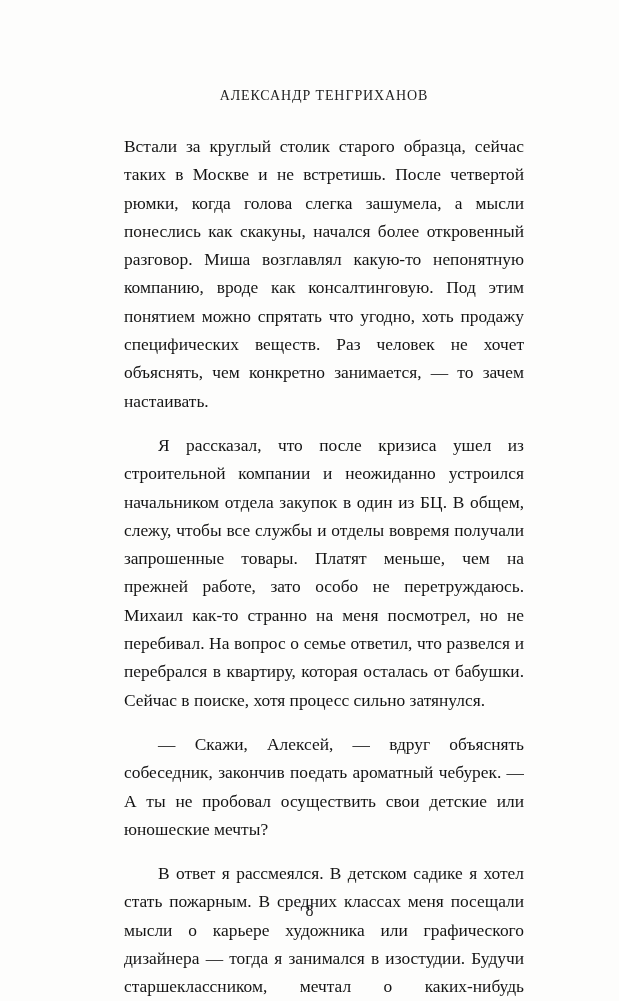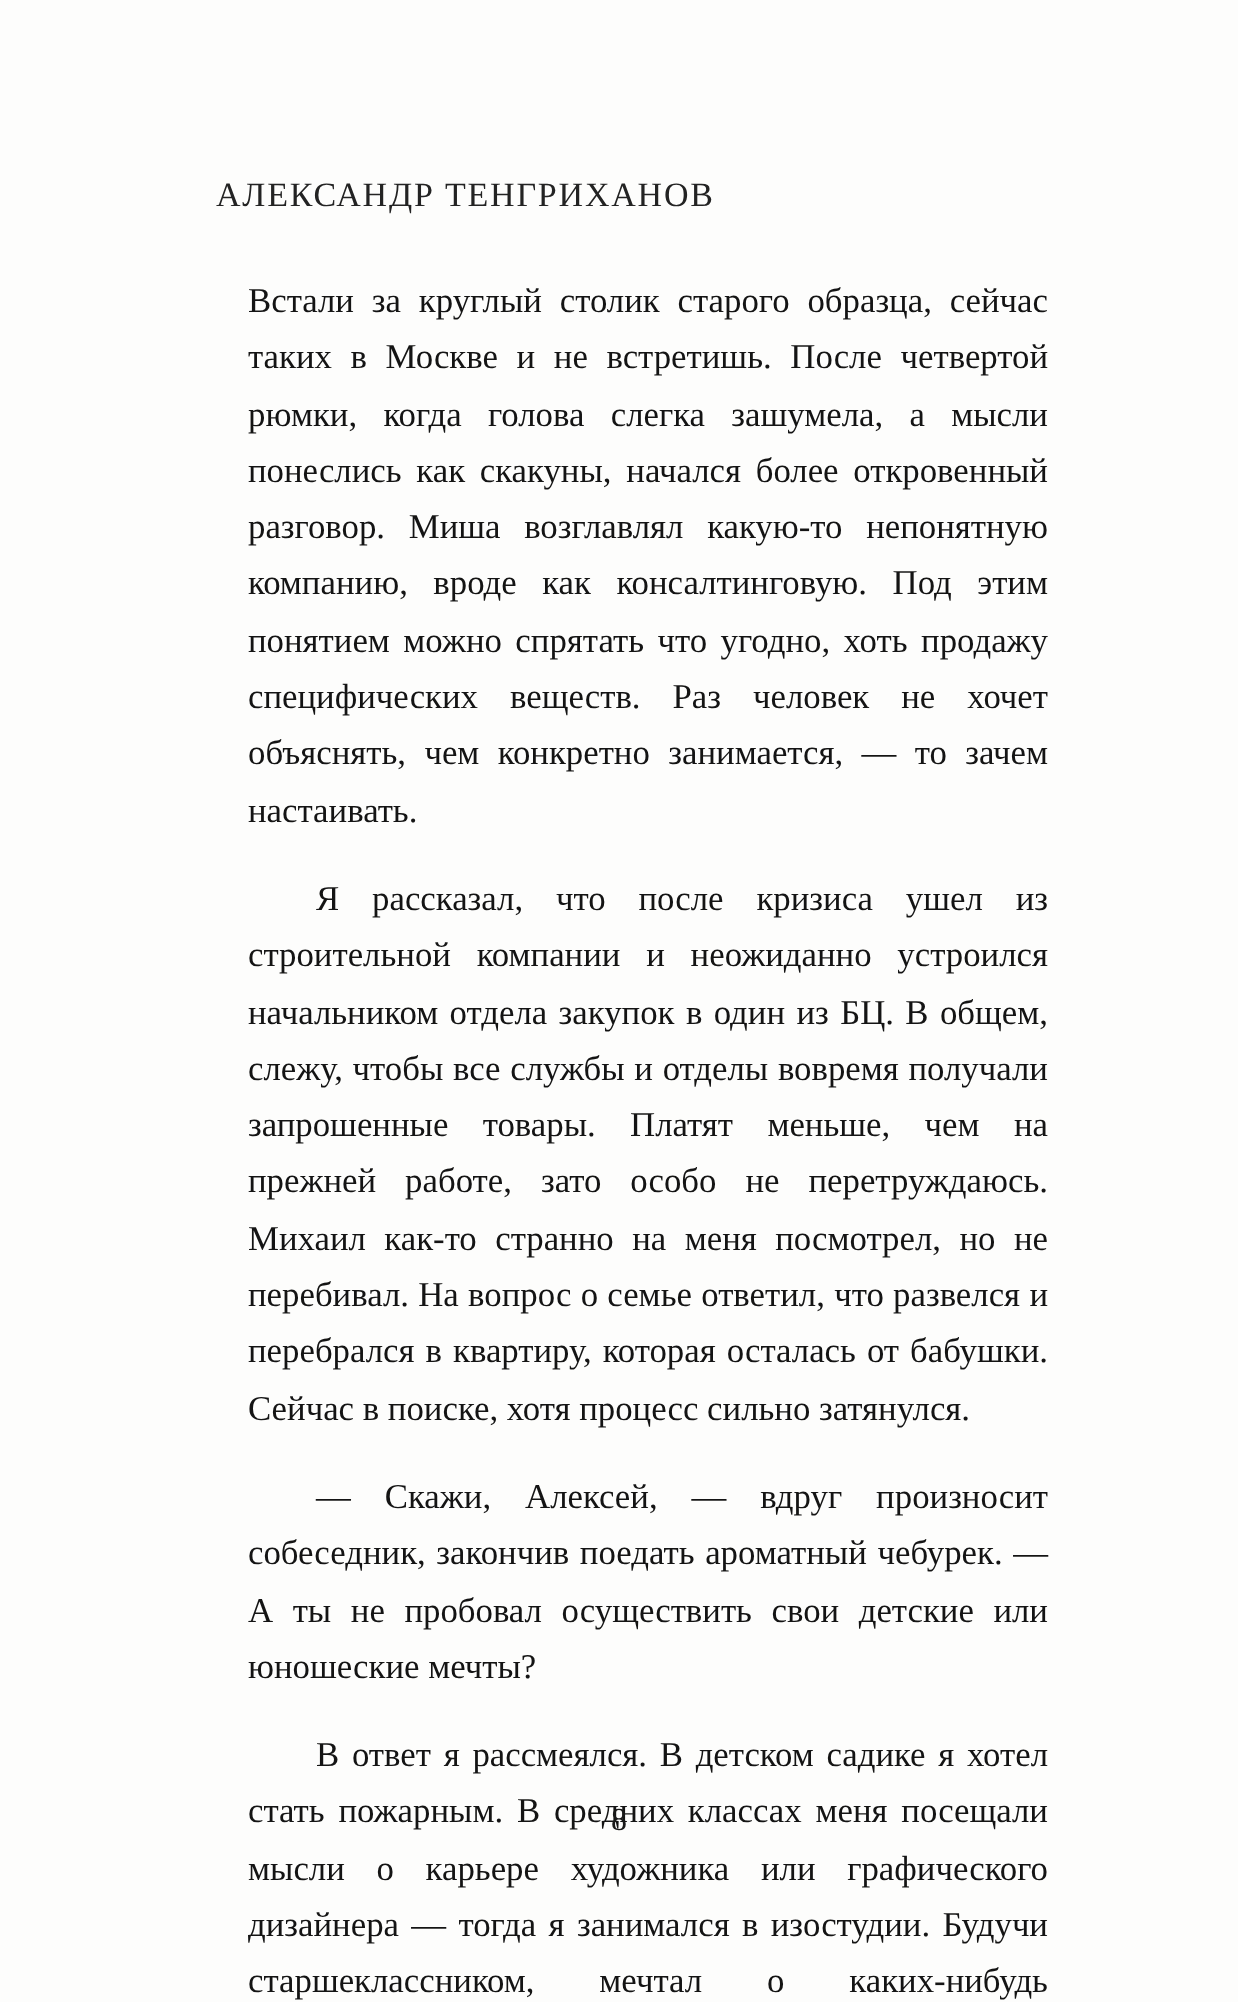--- a/index.html
+++ b/index.html
@@ -21,21 +21,22 @@
     box-sizing: border-box;
     background: #fdfdfc;
   }
   .page-inner {
     position: absolute;
     left: 108px;
     top: 88px;
     width: 432px;
   }
   .running-head {
-    font-size: 17px;
+    text-align: center;
+    font-size: 14px;
     letter-spacing: 0.9px;
     color: #232323;
     font-variant: small-caps;
     text-transform: uppercase;
     font-family: "Liberation Serif", serif;
     margin-bottom: 28px;
   }
   .body-text {
     font-size: 17.4px;
     line-height: 28.3px;
@@ -64,18 +65,18 @@
 </style>
 </head>
 <body>
 
 <div class="page">
   <div class="page-inner">
     <div class="running-head">Александр Тенгриханов</div>
     <div class="body-text">
       <p class="noindent">Встали за круглый столик старого образца, сейчас таких в Москве и не встретишь. После четвертой рюмки, когда голова слегка зашумела, а мысли понеслись как скакуны, начался более откровенный разговор. Миша возглавлял какую-то непонятную компанию, вроде как консалтинговую. Под этим понятием можно спрятать что угодно, хоть продажу специфических веществ. Раз человек не хочет объяснять, чем конкретно занимается, — то зачем настаивать.</p>
       <p>Я рассказал, что после кризиса ушел из строительной компании и неожиданно устроился начальником отдела закупок в один из БЦ. В общем, слежу, чтобы все службы и отделы вовремя получали запрошенные товары. Платят меньше, чем на прежней работе, зато особо не перетруждаюсь. Михаил как-то странно на меня посмотрел, но не перебивал. На вопрос о семье ответил, что развелся и перебрался в квартиру, которая осталась от бабушки. Сейчас в поиске, хотя процесс сильно затянулся.</p>
-      <p>— Скажи, Алексей, — вдруг произносит собеседник, закончив поедать ароматный чебурек. — А ты не пробовал осуществить свои детские или юношеские мечты?</p>
+      <p>— Скажи, Алексей, — вдруг объяснять собеседник, закончив поедать ароматный чебурек. — А ты не пробовал осуществить свои детские или юношеские мечты?</p>
       <p>В ответ я рассмеялся. В детском садике я хотел стать пожарным. В средних классах меня посещали мысли о карьере художника или графического дизайнера — тогда я занимался в изостудии. Будучи старшеклассником, мечтал о каких-нибудь творческих проектах. Мы тогда с друзьями пробовали снимать ролики для YouTube, некоторые</p>
     </div>
   </div>
   <div class="folio">8</div>
 </div>
 
 </body></html>

